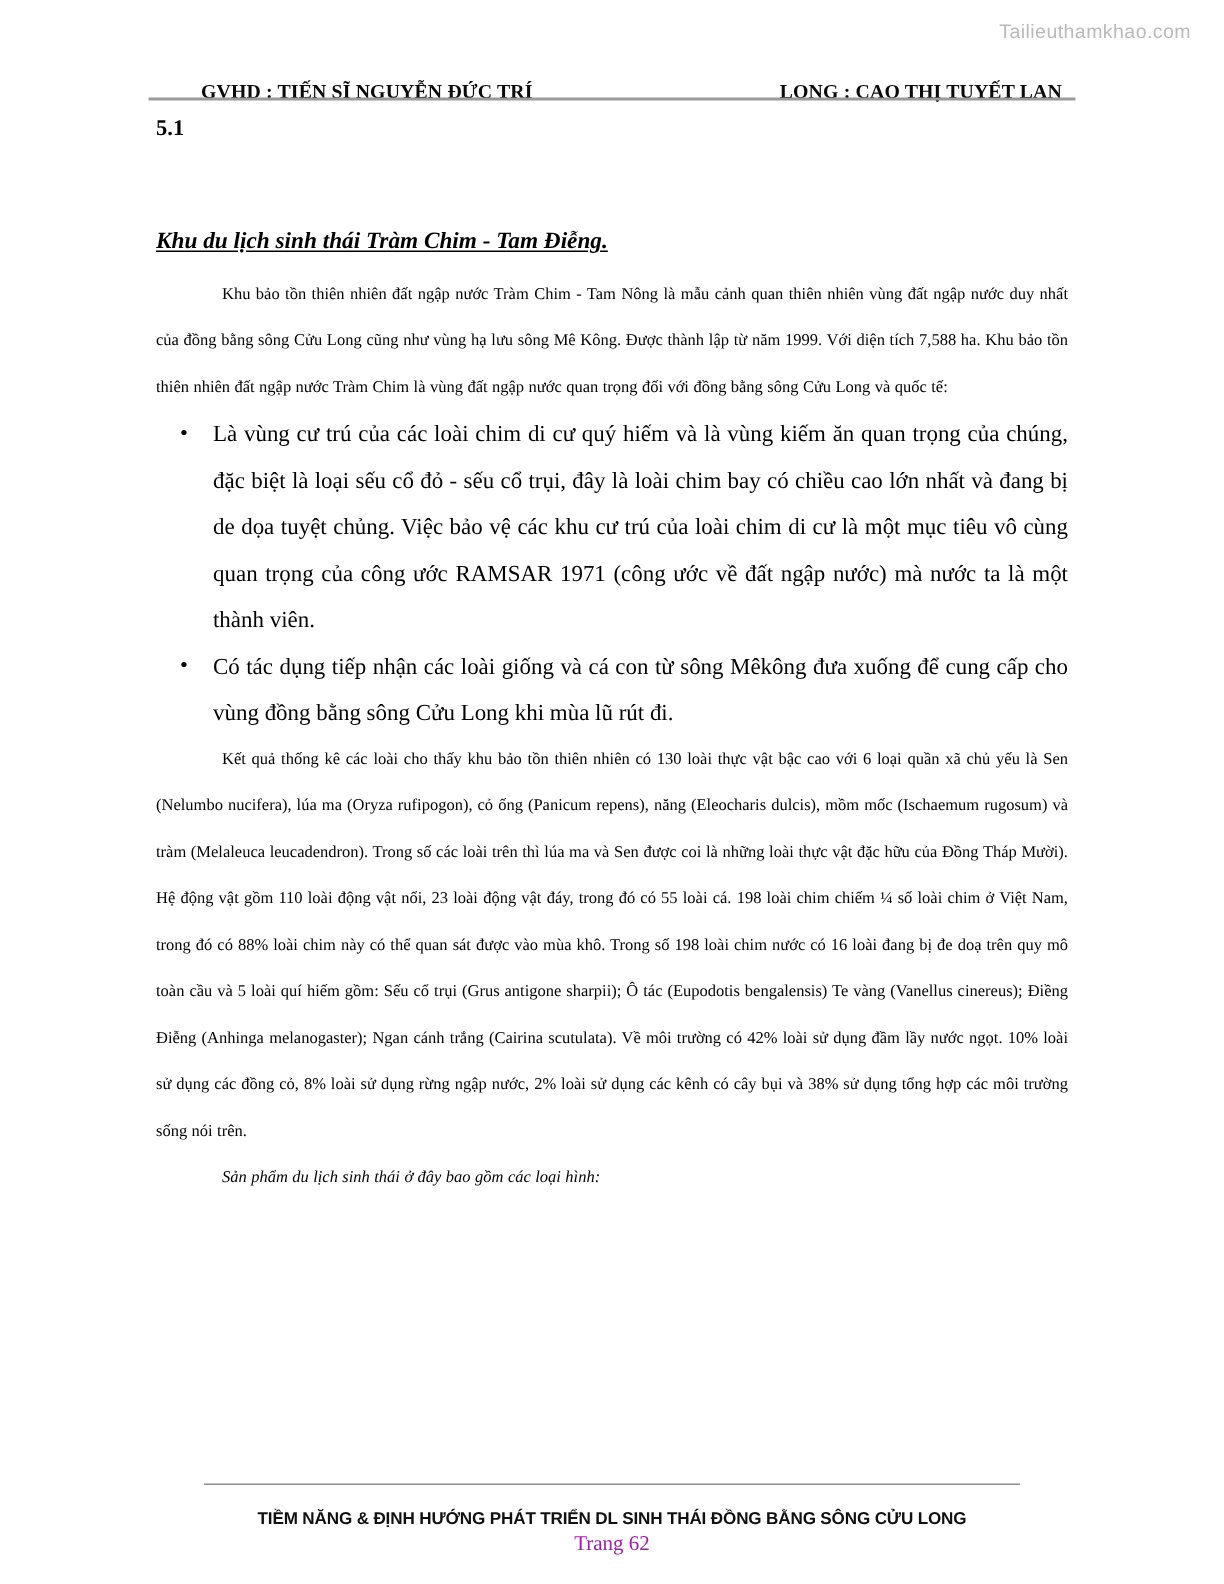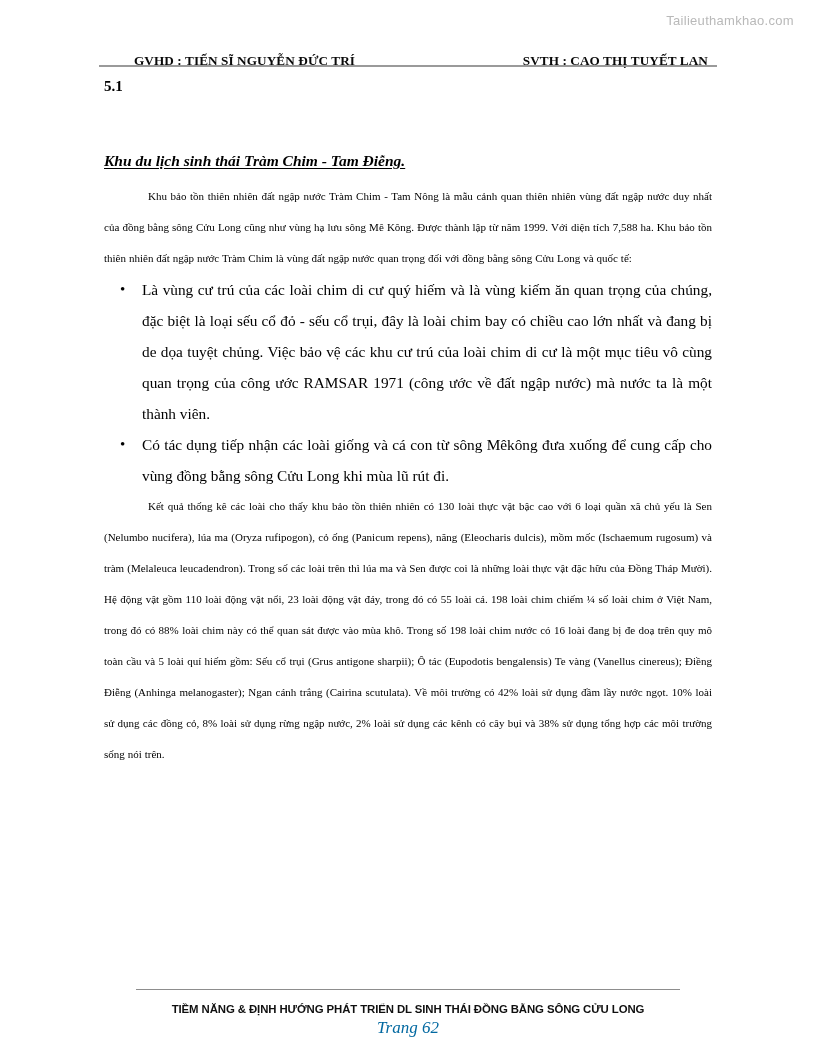--- a/index.html
+++ b/index.html
@@ -147,35 +147,34 @@
     font-family: "Liberation Sans", "DejaVu Sans", sans-serif;
     font-weight: bold;
     font-size: 11.4px;
     letter-spacing: -0.1px;
     white-space: nowrap;
     color: #101010;
   }
   .footer-page {
     margin-top: 3px;
     font-family: "Liberation Serif", "DejaVu Serif", serif;
-    font-size: 17px;
-    color: #0369a1;
-    font-style: italic;
+    font-size: 14px;
+    color: #a21caf;
   }
 </style>
 </head>
 <body>
 
 <div class="page">
 
   <div class="watermark">Tailieuthamkhao.com</div>
 
   <div class="header">
     <div class="header-text header-left">GVHD : TIẾN SĨ NGUYỄN ĐỨC TRÍ</div>
-    <div class="header-text header-right">SVTH : CAO THỊ TUYẾT LAN</div>
+    <div class="header-text header-right">LONG : CAO THỊ TUYẾT LAN</div>
   </div>
   <div class="header-rule"></div>
 
   <div class="content">
 
     <div class="section-heading">
       <span class="section-number">5.1</span>
       <span class="section-title">Khu du lịch sinh thái Tràm Chim - Tam Điễng.</span>
     </div>
 
@@ -187,20 +186,21 @@
         <span>Là vùng cư trú của các loài chim di cư quý hiếm và là vùng kiếm ăn quan trọng của chúng, đặc biệt là loại sếu cổ đỏ - sếu cổ trụi, đây là loài chim bay có chiều cao lớn nhất và đang bị de dọa tuyệt chủng. Việc bảo vệ các khu cư trú của loài chim di cư là một mục tiêu vô cùng quan trọng của công ước RAMSAR 1971 (công ước về đất ngập nước) mà nước ta là một thành viên.</span>
       </li>
       <li>
         <span class="dot">•</span>
         <span>Có tác dụng tiếp nhận các loài giống và cá con từ sông Mêkông đưa xuống để cung cấp cho vùng đồng bằng sông Cửu Long khi mùa lũ rút đi.</span>
       </li>
     </ul>
 
     <p class="para">Kết quả thống kê các loài cho thấy khu bảo tồn thiên nhiên có 130 loài thực vật bậc cao với 6 loại quần xã chủ yếu là Sen (Nelumbo nucifera), lúa ma (Oryza rufipogon), cỏ ống (Panicum repens), năng (Eleocharis dulcis), mồm mốc (Ischaemum rugosum) và tràm (Melaleuca leucadendron). Trong số các loài trên thì lúa ma và Sen được coi là những loài thực vật đặc hữu của Đồng Tháp Mười). Hệ động vật gồm 110 loài động vật nổi, 23 loài động vật đáy, trong đó có 55 loài cá. 198 loài chim chiếm ¼ số loài chim ở Việt Nam, trong đó có 88% loài chim này có thể quan sát được vào mùa khô. Trong số 198 loài chim nước có 16 loài đang bị đe doạ trên quy mô toàn cầu và 5 loài quí hiếm gồm: Sếu cổ trụi (Grus antigone sharpii); Ô tác (Eupodotis bengalensis) Te vàng (Vanellus cinereus); Điềng Điễng (Anhinga melanogaster); Ngan cánh trắng (Cairina scutulata). Về môi trường có 42% loài sử dụng đầm lầy nước ngọt. 10% loài sử dụng các đồng cỏ, 8% loài sử dụng rừng ngập nước, 2% loài sử dụng các kênh có cây bụi và 38% sử dụng tổng hợp các môi trường sống nói trên.</p>
 
+    <p class="para italic">Sản phẩm du lịch sinh thái ở đây bao gồm các loại hình:</p>
 
   </div>
 
   <div class="footer-rule"></div>
   <div class="footer">
     <div class="footer-title">TIỀM NĂNG &amp; ĐỊNH HƯỚNG PHÁT TRIỂN DL SINH THÁI ĐỒNG BẰNG SÔNG CỬU LONG</div>
     <div class="footer-page">Trang 62</div>
   </div>
 
 </div>

